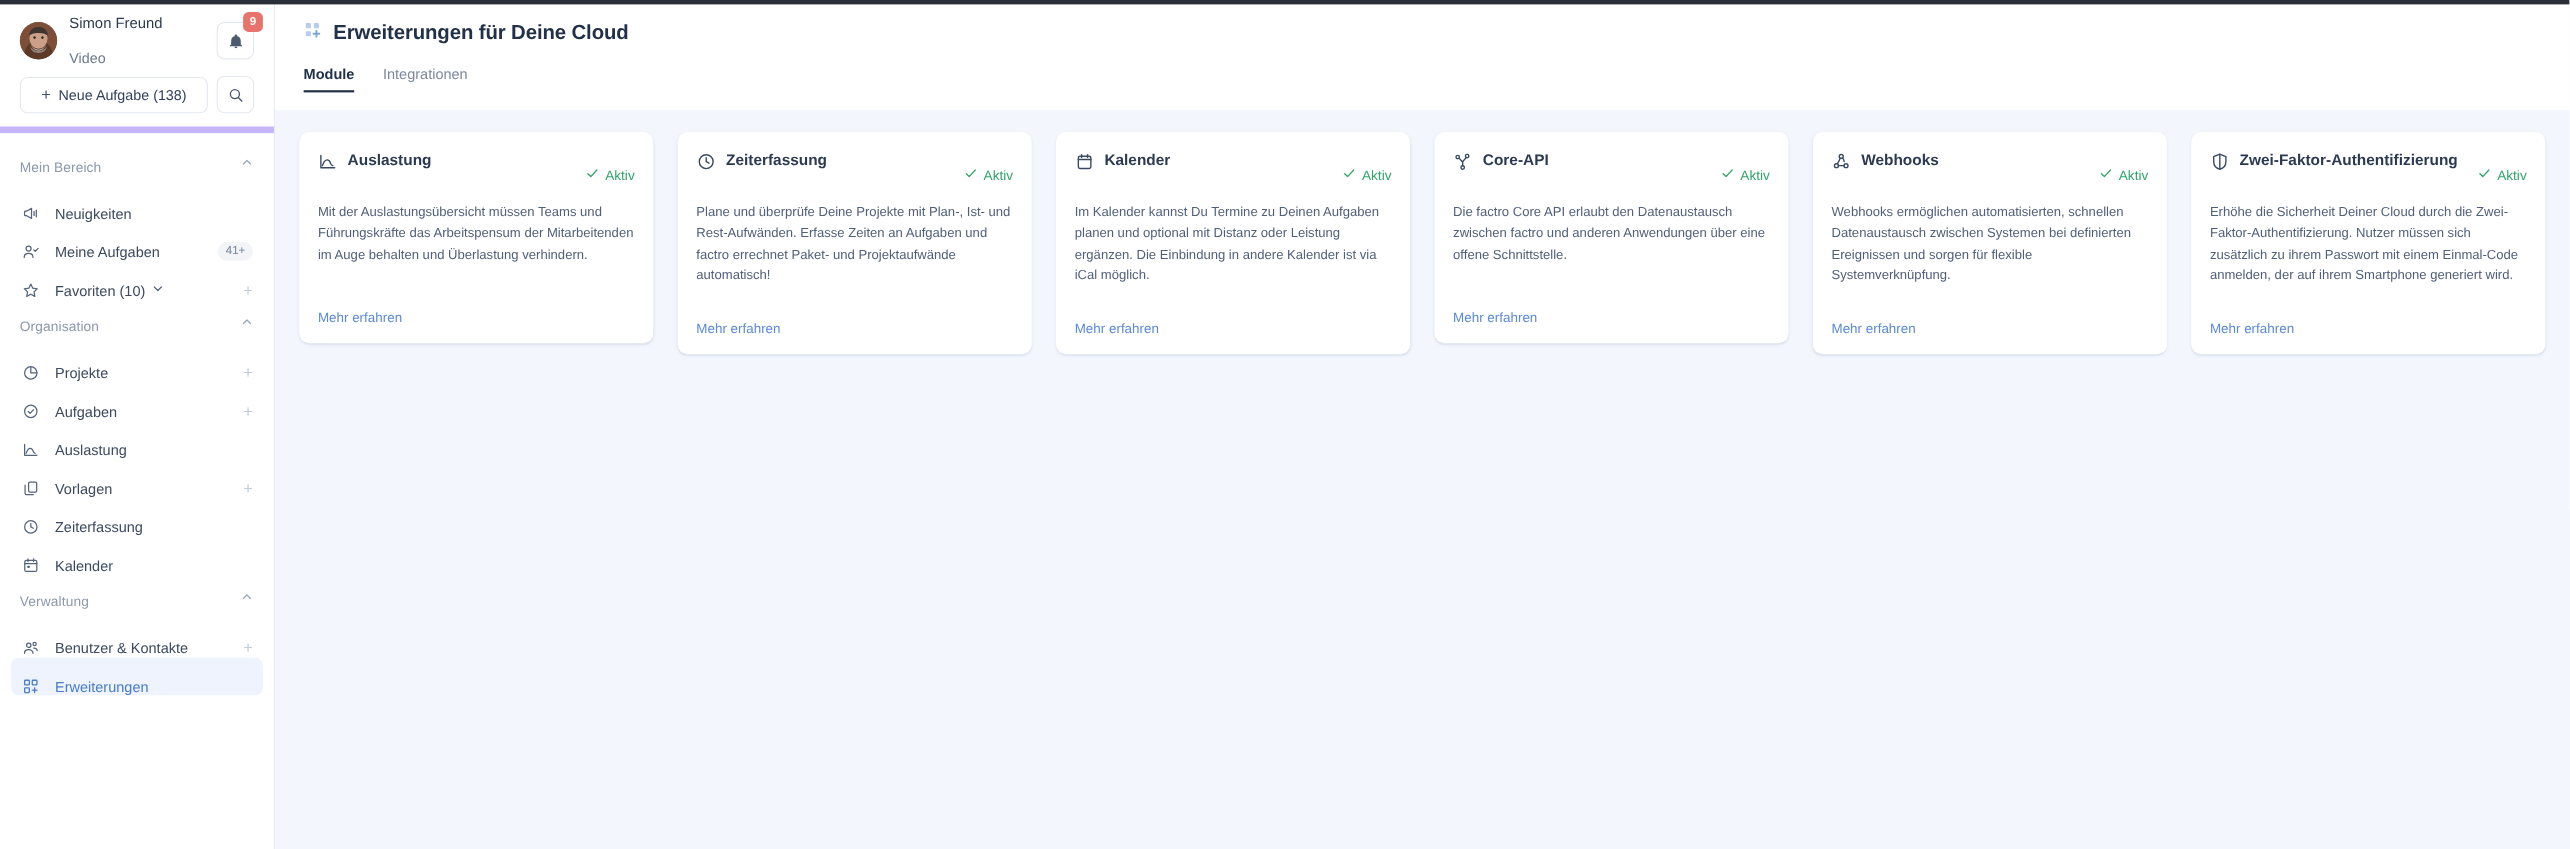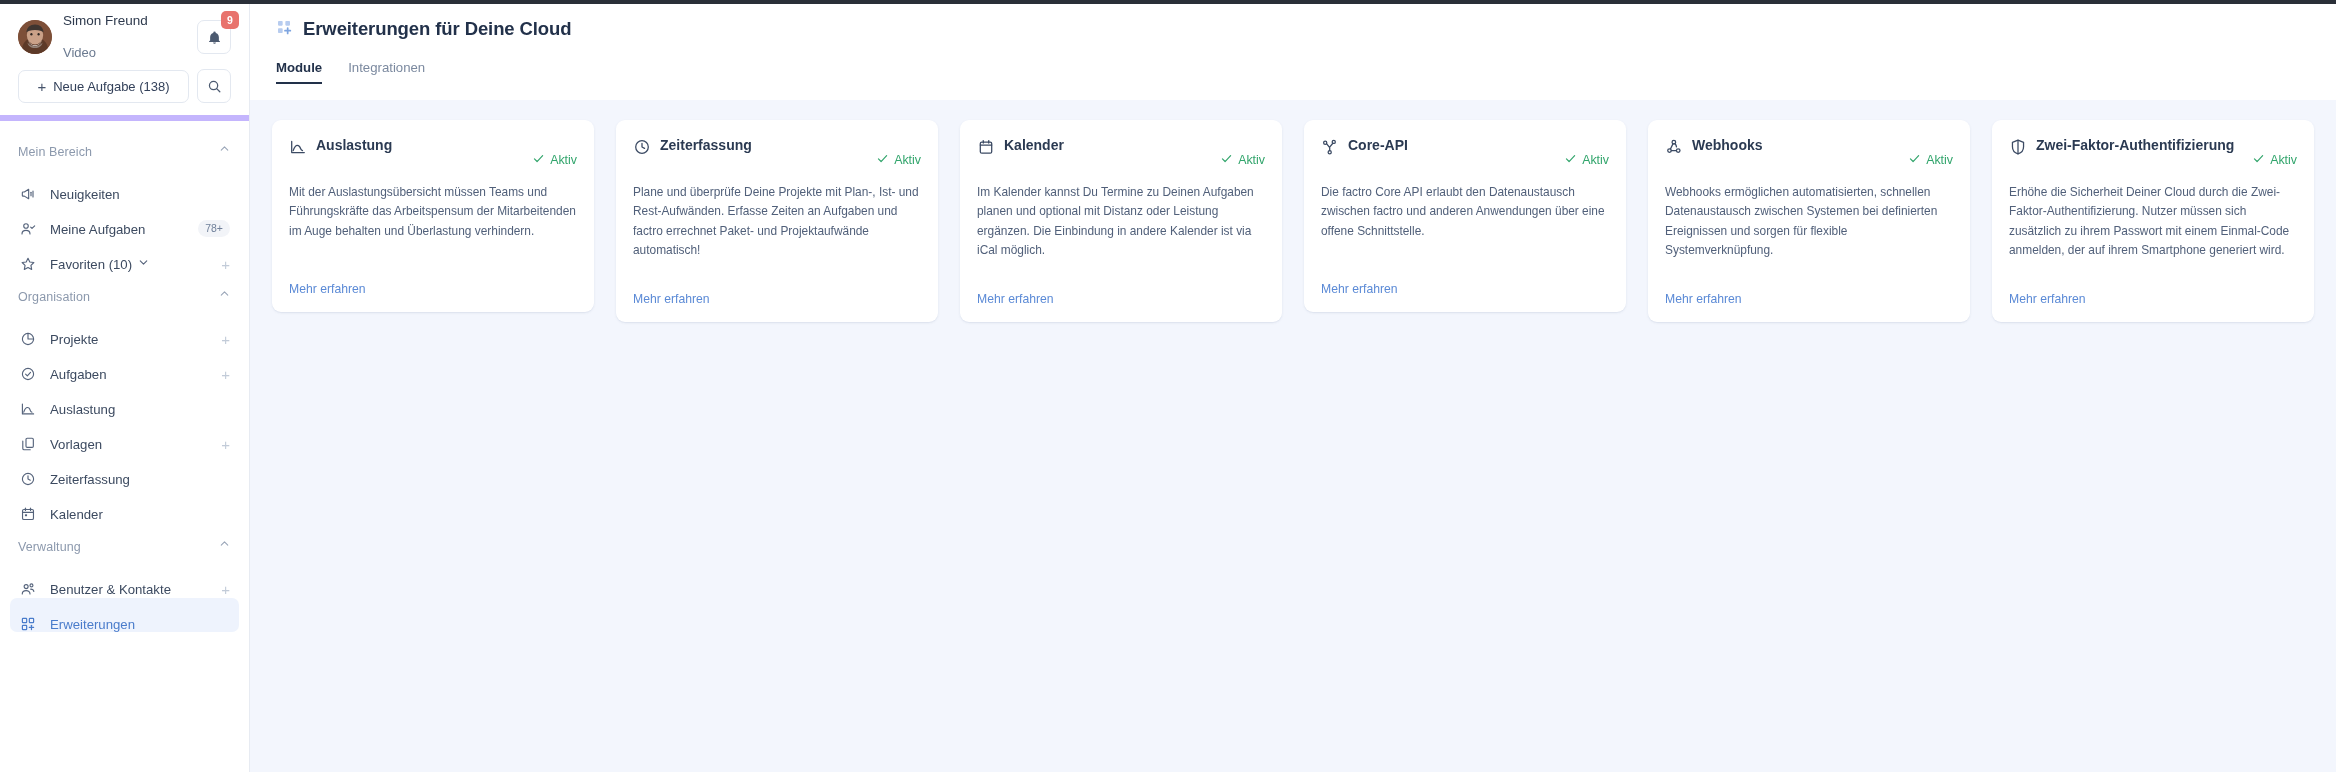--- a/index.html
+++ b/index.html
@@ -425,21 +425,21 @@
 
         <div class="nav-item">
           <span class="ni-icon">
             <svg width="16" height="16" viewBox="0 0 24 24" fill="none" stroke="#55637b" stroke-width="1.7" stroke-linecap="round" stroke-linejoin="round" aria-hidden="true">
               <circle cx="9" cy="7.5" r="3.4"></circle>
                 <path d="M3 19.5c0-3.3 2.7-5.4 6-5.4s6 2.1 6 5.4"></path>
                 <polyline points="16 9.2 18 11.2 22 7.2"></polyline>
             </svg>
           </span>
           <span class="ni-label">Meine Aufgaben</span>
-          <span class="count-pill">78+</span>
+          <span class="count-pill">41+</span>
         </div>
 
         <div class="nav-item">
           <span class="ni-icon">
             <svg width="16" height="16" viewBox="0 0 24 24" fill="none" stroke="#55637b" stroke-width="1.7" stroke-linecap="round" stroke-linejoin="round" aria-hidden="true">
               <polygon points="12 3.4 14.7 9 20.8 9.8 16.4 14 17.5 20.1 12 17.2 6.5 20.1 7.6 14 3.2 9.8 9.3 9"></polygon>
             </svg>
           </span>
           <span class="ni-label">
             <span>Favoriten (10)</span>

